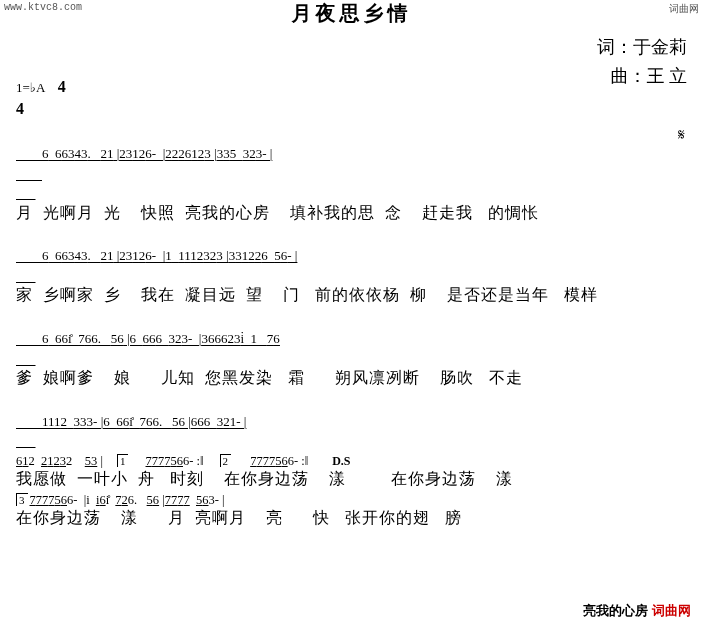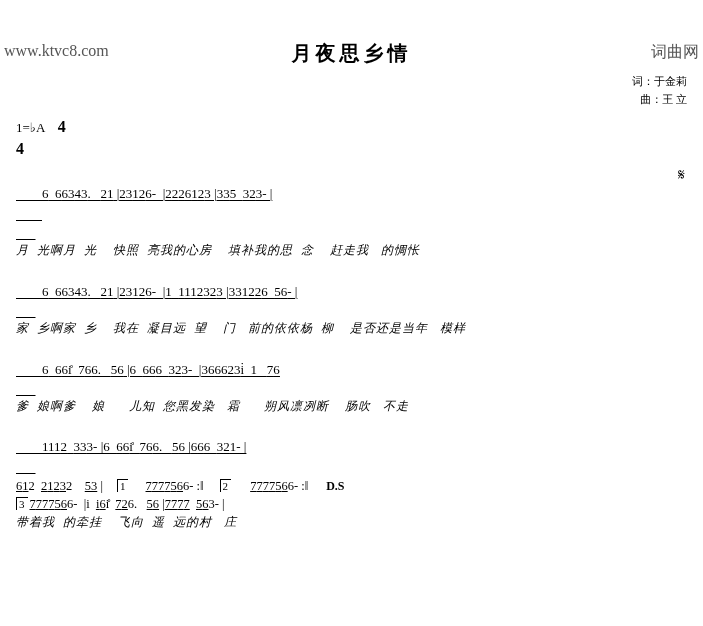--- a/index.html
+++ b/index.html
@@ -19,45 +19,45 @@
       position: relative;
       padding: 0 10px;
     }
     .watermark-top {
       position: absolute;
       top: 2px;
       left: 0;
       right: 0;
       display: flex;
       justify-content: space-between;
-      font-size: 16px;
+      font-size: 10px;
       color: #555;
       padding: 0 4px;
+      font-family: Liberation Mono, monospace;
     }
     .title {
       text-align: center;
       font-size: 20px;
       font-weight: bold;
       padding-bottom: 6px;
       letter-spacing: 4px;
-      margin-top: 40px;
     }
     .header-row {
       display: flex;
       justify-content: space-between;
       align-items: flex-start;
       padding: 0 6px 4px 6px;
     }
     .key-time {
       font-size: 13px;
       line-height: 1.4;
       margin-top: 43px;
     }
     .credits {
-      font-size: 11px;
+      font-size: 18px;
       text-align: right;
       line-height: 1.6;
     }
     .score-body {
       padding: 0 6px;
     }
     .row-group {
       margin-bottom: 3px;
     }
     .segno {
@@ -91,24 +91,23 @@
     .n-row {
       white-space: pre;
       line-height: 1.5;
       text-decoration: underline;
       text-decoration-thickness: 1px;
       text-underline-offset: 2px;
     }
     .l-row {
       white-space: pre;
       line-height: 1.2;
-      font-size: 12px;
+      font-size: 16px;
       margin-bottom: 5px;
       letter-spacing: 1px;
-      font-style: italic;
     }
   </style>
 </head>
 <body>
 
 <div class="page">
 
   <div class="watermark-top">
     <span>www.ktvc8.com</span>
     <span>词曲网</span>
@@ -158,34 +157,35 @@
       </div>
     </div>
 
     <div class="row-group">
       <div style="display:flex; align-items:flex-start; font-size:12.5px; font-family:SimSun,serif; white-space:pre;gap:12px;">
         <span><u>6</u><u>1</u>2&nbsp;&nbsp;<u>2</u><u>1</u><u>2</u><u>3</u>2&nbsp;&nbsp;&nbsp;&nbsp;<u>5</u><u>3</u>&nbsp;|</span>
         <span style="display:inline-block; border-top:1px solid #000; border-left:1px solid #000; padding:0 3px 0 2px; margin:0 2px; font-size:11px;">1</span>
         <span>&nbsp;<u>7</u><u>7</u><u>7</u><u>7</u><u>5</u><u>6</u>6-&nbsp;:‖</span>
         <span style="display:inline-block; border-top:1px solid #000; border-left:1px solid #000; padding:0 3px 0 2px; margin:0 4px; font-size:11px;">2</span>
         <span>&nbsp;<u>7</u><u>7</u><u>7</u><u>7</u><u>5</u><u>6</u>6-&nbsp;:‖</span>
-        <span class="ds-mark" style="margin-left:6px;">D.S</span>
+        <span class="ds-mark" style="margin-left:12px;">D.S</span>
       </div>
+      <div class="l-row">我愿做&nbsp;&nbsp;一叶小&nbsp;&nbsp;舟&nbsp;&nbsp;&nbsp;时刻&nbsp;&nbsp;&nbsp;&nbsp;在你身边荡&nbsp;&nbsp;&nbsp;&nbsp;漾&nbsp;&nbsp;&nbsp;&nbsp;&nbsp;&nbsp;&nbsp;&nbsp;&nbsp;在你身边荡&nbsp;&nbsp;&nbsp;&nbsp;漾</div>
     </div>
 
     <div class="row-group">
       <div style="display:flex; align-items:flex-start; font-size:12.5px; font-family:SimSun,serif; white-space:pre;">
         <span style="display:inline-block; border-top:1px solid #000; border-left:1px solid #000; padding:0 3px 0 2px; margin-right:2px; font-size:11px;">3</span>
         <span><u>7</u><u>7</u><u>7</u><u>7</u><u>5</u><u>6</u>6-&nbsp;&nbsp;|i&nbsp;&nbsp;<u>i</u><u>6</u>i̊&nbsp;&nbsp;<u>7</u><u>2</u>6.&nbsp;&nbsp;&nbsp;<u>5</u><u>6</u>&nbsp;|<u>7</u><u>7</u><u>7</u><u>7</u>&nbsp;&nbsp;<u>5</u><u>6</u>3-&nbsp;|</span>
       </div>
+      <div class="l-row">在你身边荡&nbsp;&nbsp;&nbsp;&nbsp;漾&nbsp;&nbsp;&nbsp;&nbsp;&nbsp;&nbsp;月&nbsp;&nbsp;亮啊月&nbsp;&nbsp;&nbsp;&nbsp;亮&nbsp;&nbsp;&nbsp;&nbsp;&nbsp;&nbsp;快&nbsp;&nbsp;&nbsp;张开你的翅&nbsp;&nbsp;&nbsp;膀</div>
     </div>
 
     <div class="row-group">
-      <div class="l-row">带着我&nbsp;&nbsp;的牵挂&nbsp;&nbsp;&nbsp;&nbsp;飞向&nbsp;&nbsp;遥&nbsp;&nbsp;远的村&nbsp;&nbsp;&nbsp;庄</div>
     </div>
 
   </div>
 
   <div class="footer">
-    <span class="footer-text">您黑发染</span>
+    <span class="footer-text">亮我的心房</span>
     <span class="footer-brand">词曲网</span>
   </div>
 </div>
 
 </body></html>

